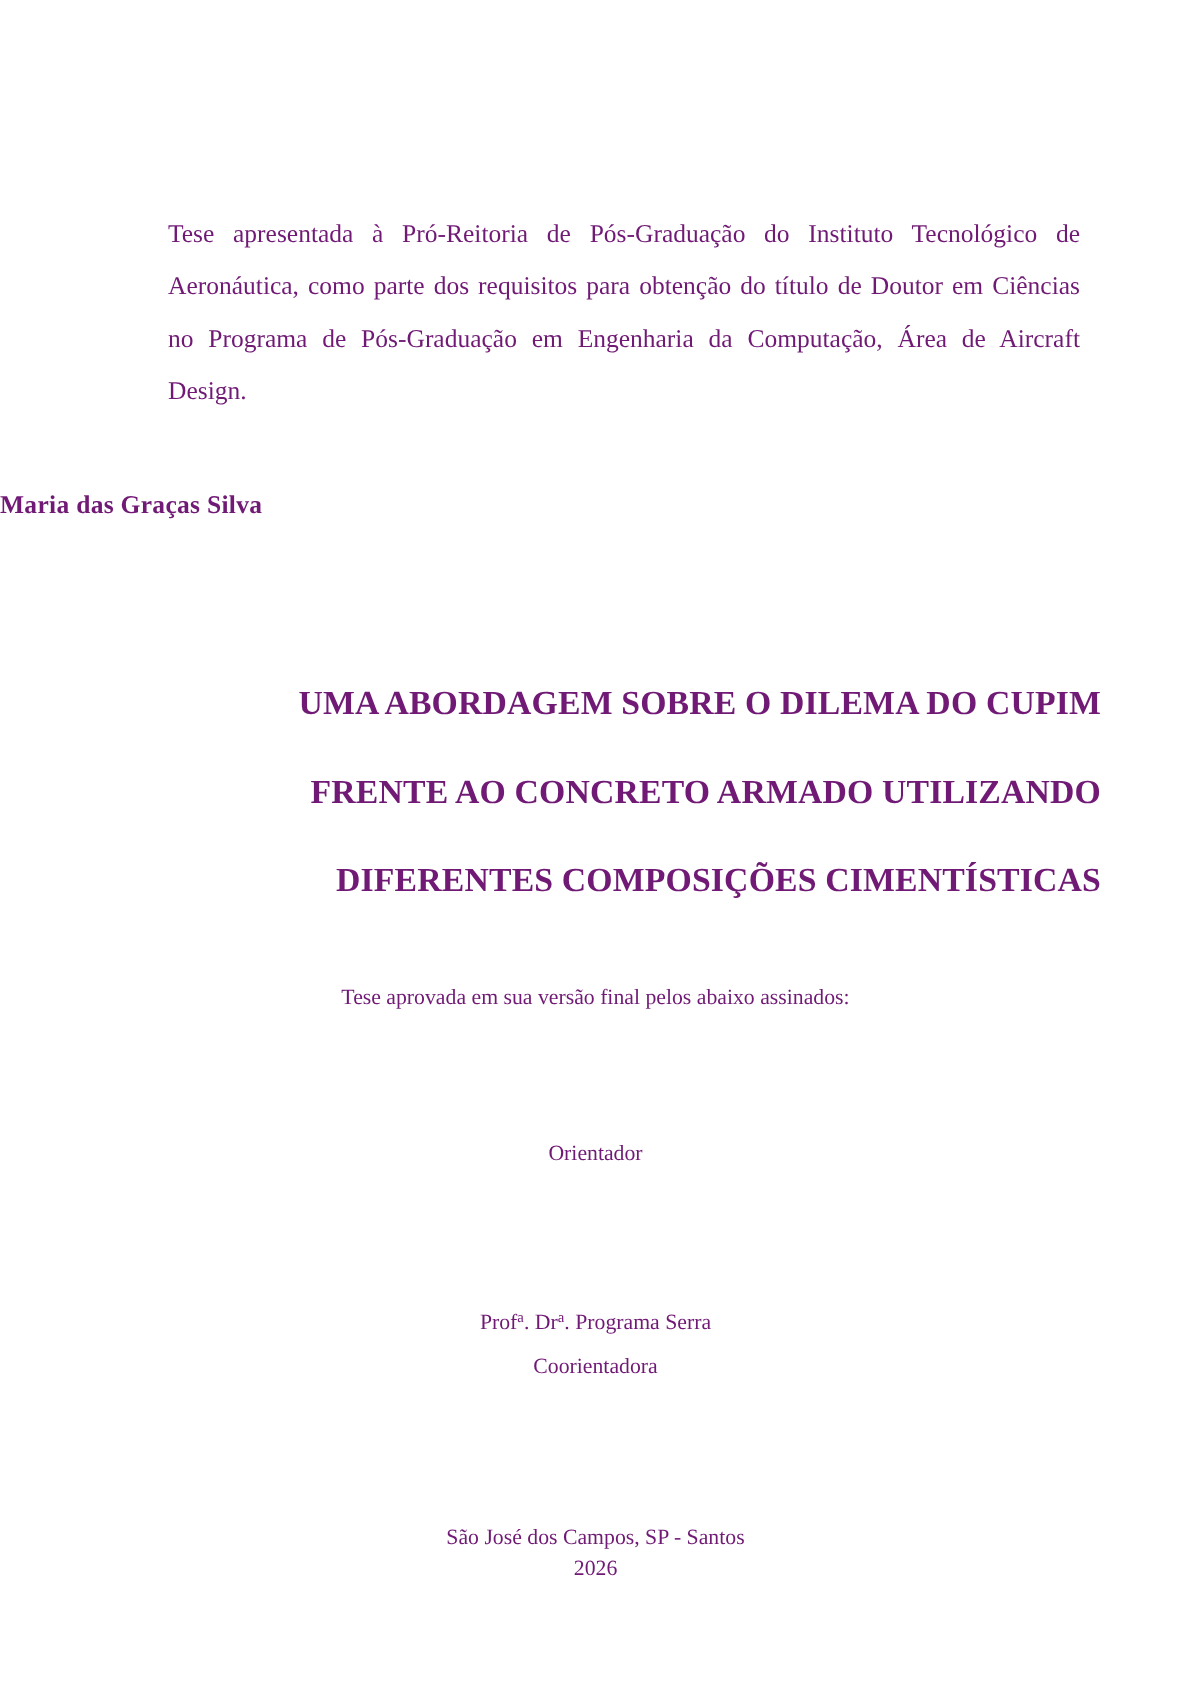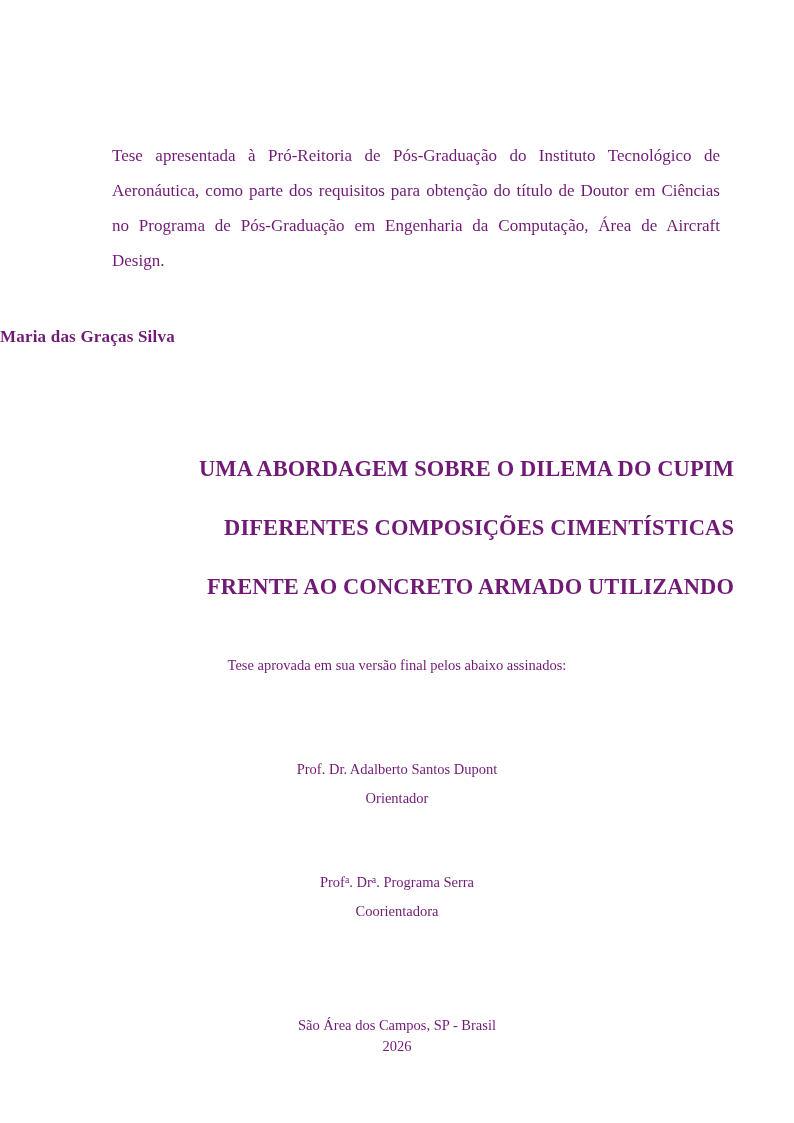--- a/index.html
+++ b/index.html
@@ -111,34 +111,33 @@
 <body>
 
 <div class="page">
 
   <p class="statement">Tese apresentada à Pró-Reitoria de Pós-Graduação do Instituto Tecnológico de Aeronáutica, como parte dos requisitos para obtenção do título de Doutor em Ciências no Programa de Pós-Graduação em Engenharia da Computação, Área de Aircraft Design.</p>
 
   <div class="author">Maria das Graças Silva</div>
 
   <h1 class="title">
     <span class="title-line">UMA ABORDAGEM SOBRE O DILEMA DO CUPIM</span>
+    <span class="title-line">FRENTE AO CONCRETO ARMADO UTILIZANDO</span>
     <span class="title-line">DIFERENTES COMPOSIÇÕES CIMENTÍSTICAS</span>
-    <span class="title-line">FRENTE AO CONCRETO ARMADO UTILIZANDO</span>
   </h1>
 
   <div class="approval">Tese aprovada em sua versão final pelos abaixo assinados:</div>
 
   <div class="signatory advisor">
-    <span class="name">Prof. Dr. Adalberto Santos Dupont</span>
     <span class="role">Orientador</span>
   </div>
 
   <div class="signatory coadvisor">
     <span class="name"><span>Prof</span><sup>a</sup><span>. Dr</span><sup>a</sup><span>. Programa Serra</span></span>
     <span class="role">Coorientadora</span>
   </div>
 
   <div class="imprint">
-    <span>São Área dos Campos, SP - Brasil</span>
+    <span>São José dos Campos, SP - Santos</span>
     <span>2026</span>
   </div>
 
 </div>
 
 </body></html>

